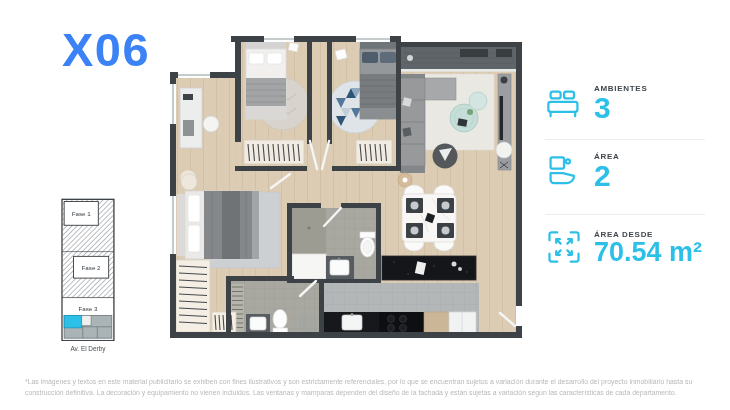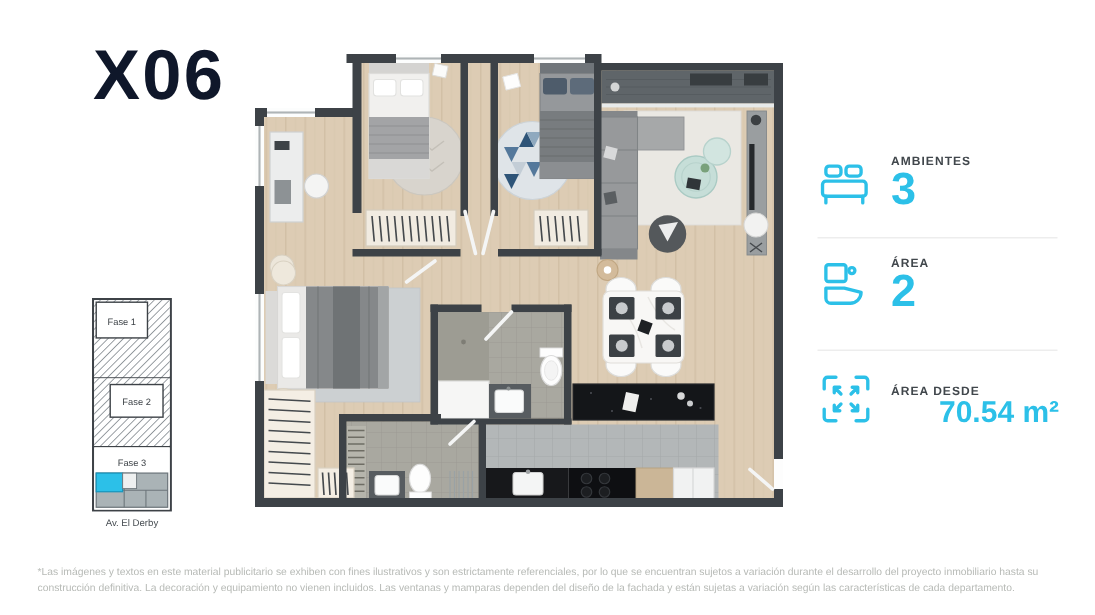--- a/index.html
+++ b/index.html
@@ -3,31 +3,31 @@
 <meta charset="utf-8">
 <style>
   html,body{margin:0;padding:0;}
   body{
     width:730px;height:410px;position:relative;overflow:hidden;
     background:#ffffff;font-family:"Liberation Sans",sans-serif;
   }
   .unit-title{
     position:absolute;left:62px;top:22px;
     font-size:47px;font-weight:bold;letter-spacing:1.5px;
-    color:#0f172a;
+    color:#3b82f6;
   }
   .floorplan{position:absolute;left:164px;top:28px;width:364px;height:318px;}
   .fase-map{position:absolute;left:60px;top:196px;width:58px;height:158px;}
-  .stats{position:absolute;left:545px;top:103px;width:170px;height:200px;}
+  .stats{position:absolute;left:545px;top:84px;width:170px;height:200px;}
   .stat{position:absolute;left:0;display:flex;align-items:flex-end;gap:11px;}
   .stat-icon{width:38px;height:38px;flex:0 0 auto;}
   .stat-text{display:flex;flex-direction:column;}
   .stat-label{font-size:8px;font-weight:bold;letter-spacing:0.7px;color:#41474c;margin-bottom:1px;}
   .stat-value{font-size:30px;font-weight:bold;color:#2cc0e8;line-height:0.95;}
-  .stat-value.small{font-size:20px;margin-left:32px;}
+  .stat-value.small{font-size:27px;}
   .divider{position:absolute;left:0;width:160px;height:1px;background:#ededed;}
   .disclaimer{
     position:absolute;left:25px;top:377px;width:682px;
     font-size:6.9px;line-height:1.55;color:#b7bab6;
   }
 </style>
 </head>
 <body>
 
 <div class="unit-title">X06</div>

